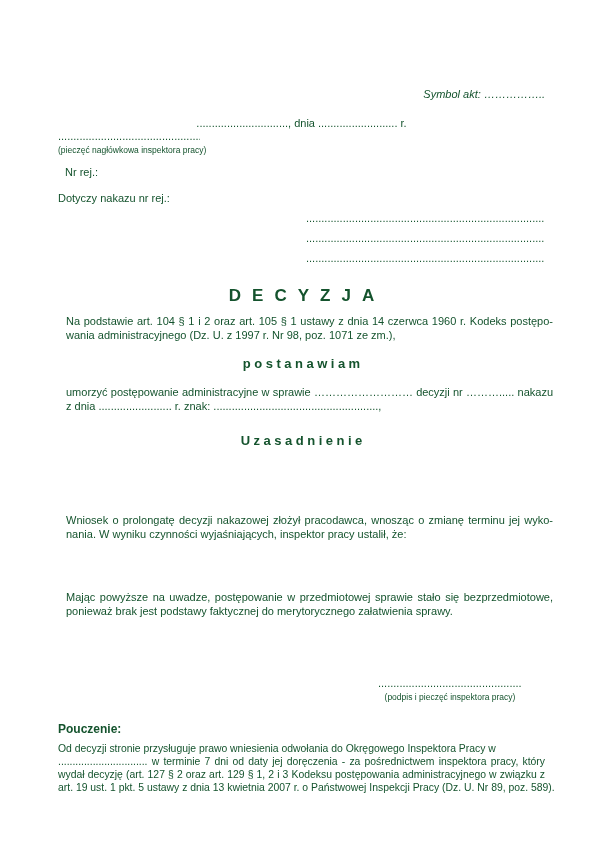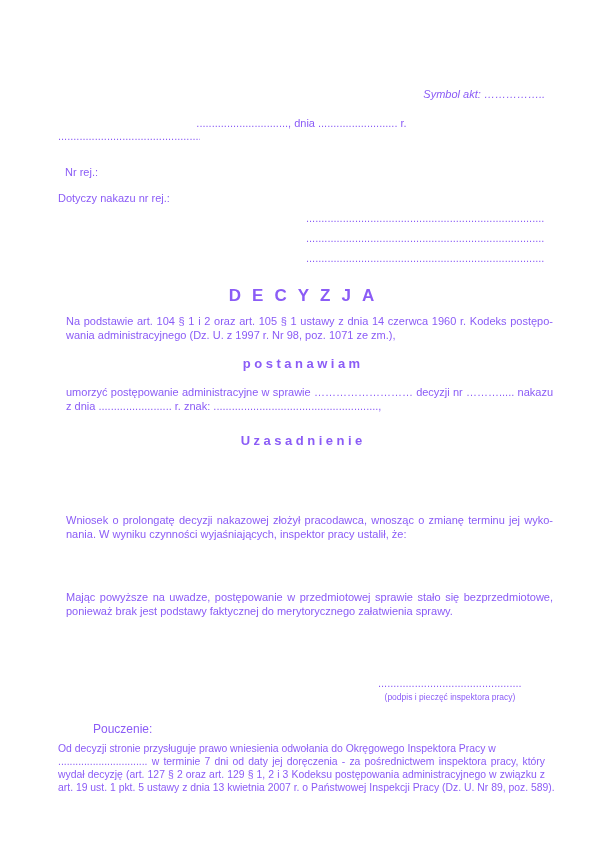--- a/index.html
+++ b/index.html
@@ -1,18 +1,18 @@
 <!DOCTYPE html>
 <html lang="pl"><head>
 <meta charset="utf-8">
 <style>
   html,body { margin:0; padding:0; background:#ffffff; }
   .page {
     position:relative; width:600px; height:831px; background:#ffffff;
-    font-family:"Liberation Sans", sans-serif; color:#8b5cf6; overflow:hidden;
+    font-family:"Liberation Sans", sans-serif; color:#14532d; overflow:hidden;
   }
   .abs  { position:absolute; }
   .col  { left:58px; width:487px; }
   .line { white-space:nowrap; }
   .just { text-align:justify; text-align-last:justify; }
   .body-txt { font-size:11px; line-height:13.5px;margin-left:8px; }
   .small-txt { font-size:8.5px; line-height:10px; }
 
   .symbol-akt { top:88px; text-align:right; font-style:italic; font-size:11px; }
   .date-line  { top:117px; text-align:center; font-size:11px; }
@@ -33,33 +33,34 @@
   .postanawiam  { top:356px; }
   .ruling       { top:386px; }
   .uzasadnienie { top:433px; }
   .wyniku       { top:463px; }
   .wniosek      { top:514px; }
   .majac        { top:591px; }
 
   .sig-dots { top:677px; left:378px; width:144px; font-size:11px; overflow:hidden; white-space:nowrap; }
   .sig-cap  { top:692px; left:360px; width:180px; text-align:center; }
 
-  .pouczenie-h { top:722px; left:58px; font-weight:normal; font-size:12px;margin-left:35px; }
+  .pouczenie-h { top:722px; left:58px; font-weight:bold; font-size:12px; }
   .pouczenie-p { top:742px; font-size:10.4px; line-height:13px; }
 </style>
 </head>
 <body>
 
 <div class="page">
 
   <div class="abs col symbol-akt line">Symbol akt: ……………..</div>
 
   <div class="abs col date-line line">.............................., dnia .......................... r.</div>
 
   <div class="abs stamp-dots">..................................................</div>
+  <div class="abs stamp-cap small-txt">(pieczęć nagłówkowa inspektora pracy)</div>
 
   <div class="abs nr-rej line">Nr rej.:</div>
 
   <div class="abs dotyczy line">Dotyczy nakazu nr rej.:</div>
 
   <div class="abs addr-dots addr-1">..........................................................................................</div>
   <div class="abs addr-dots addr-2">..........................................................................................</div>
   <div class="abs addr-dots addr-3">..........................................................................................</div>
 
   <div class="abs col title">DECYZJA</div>

